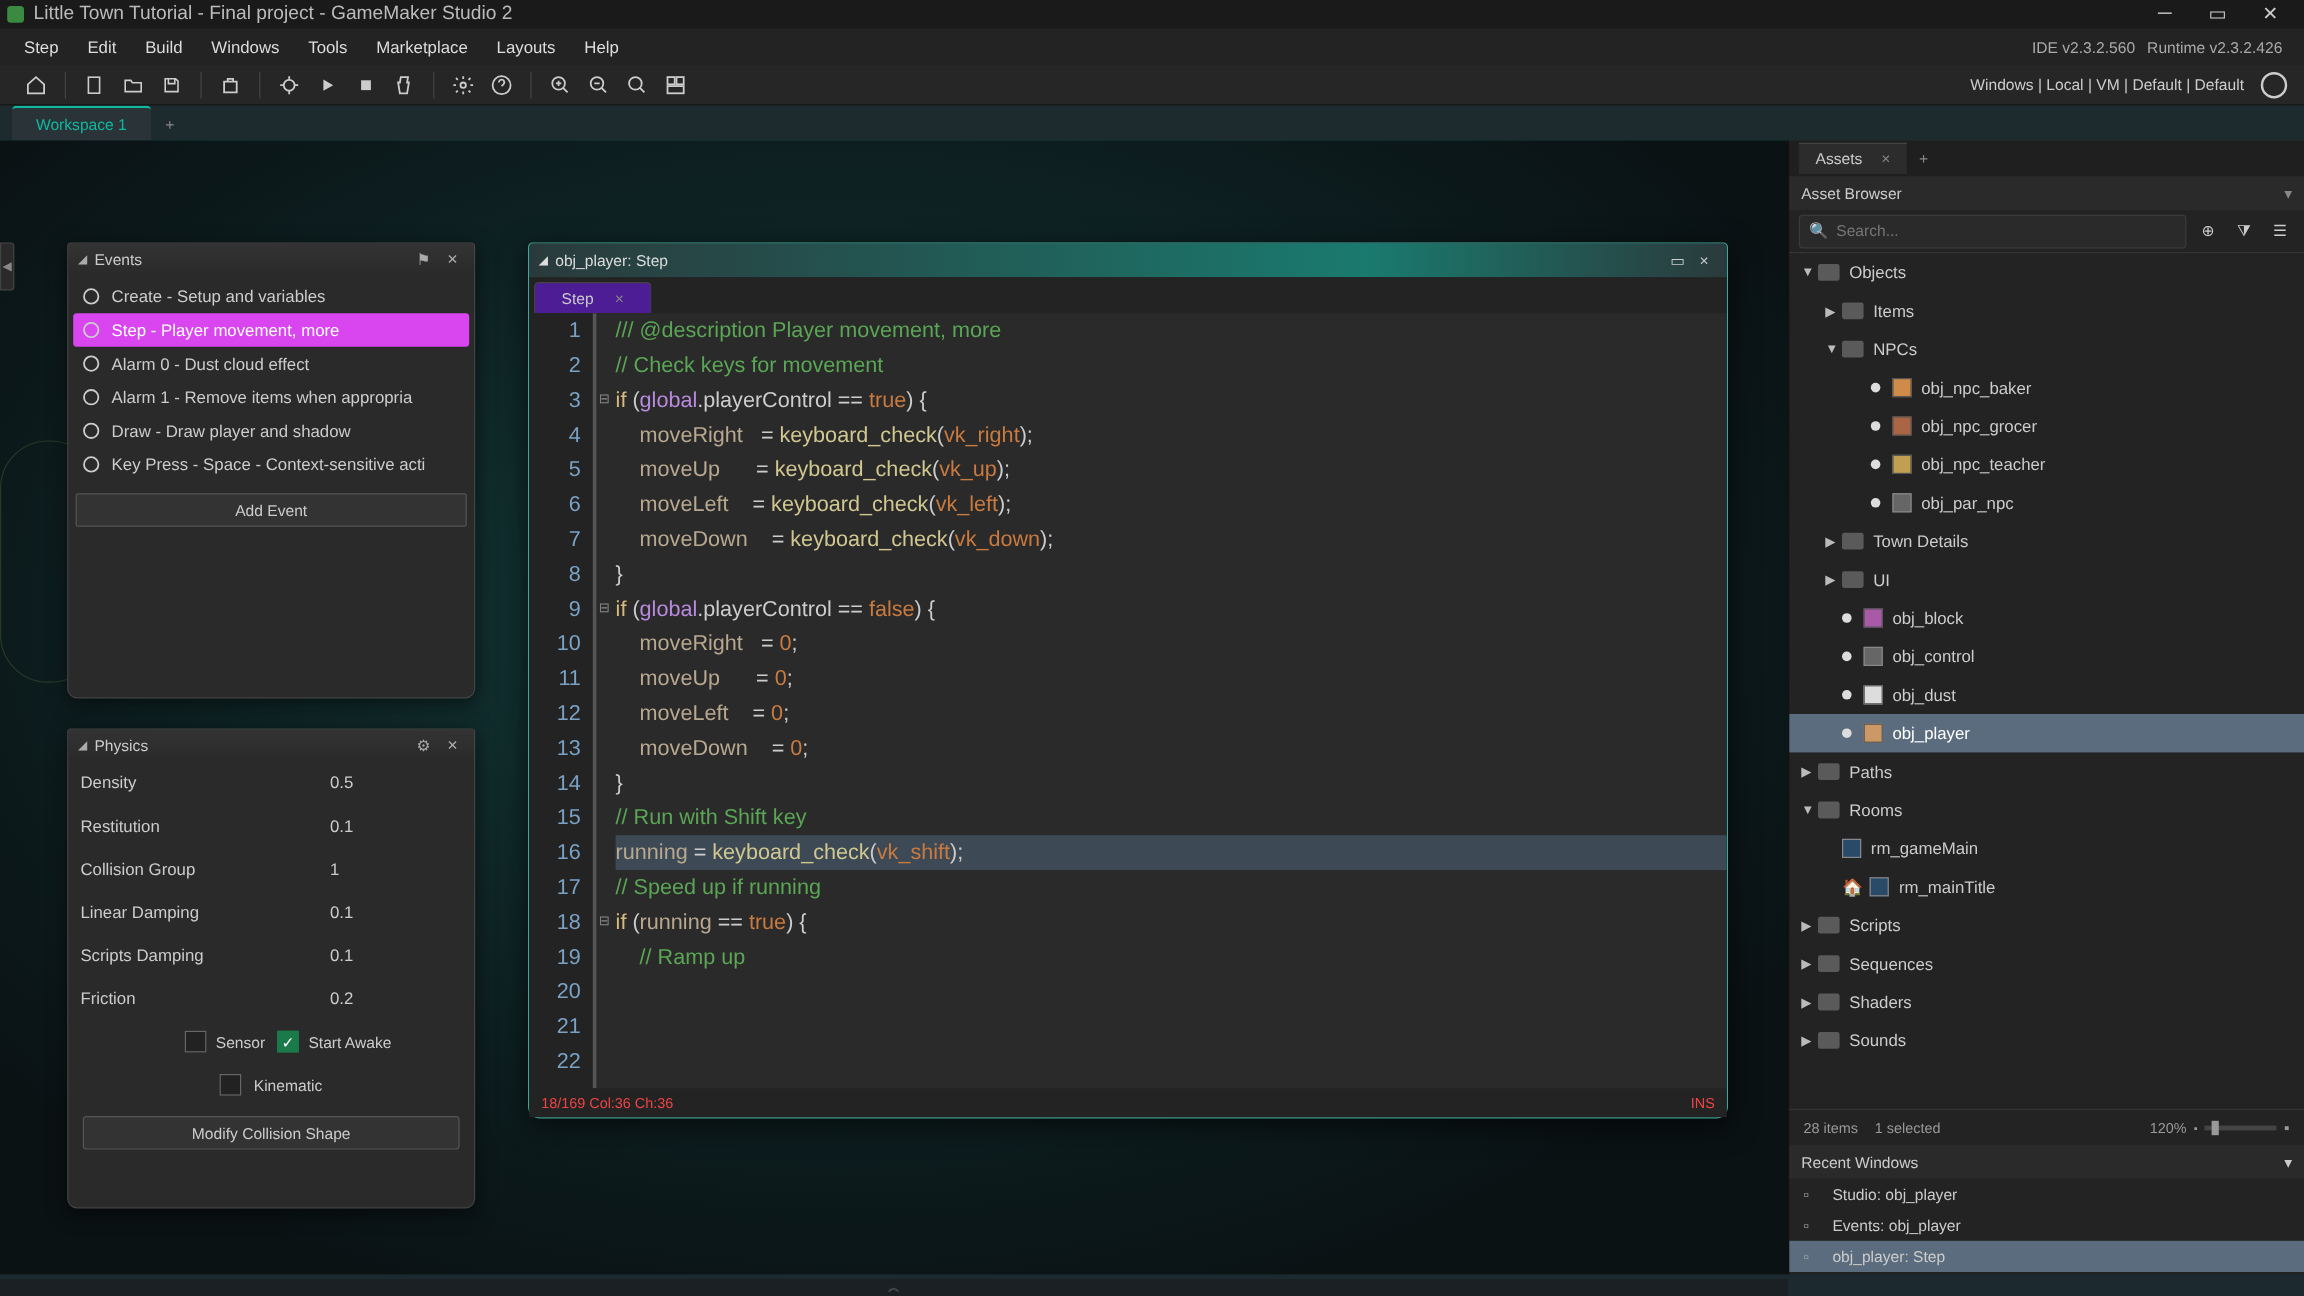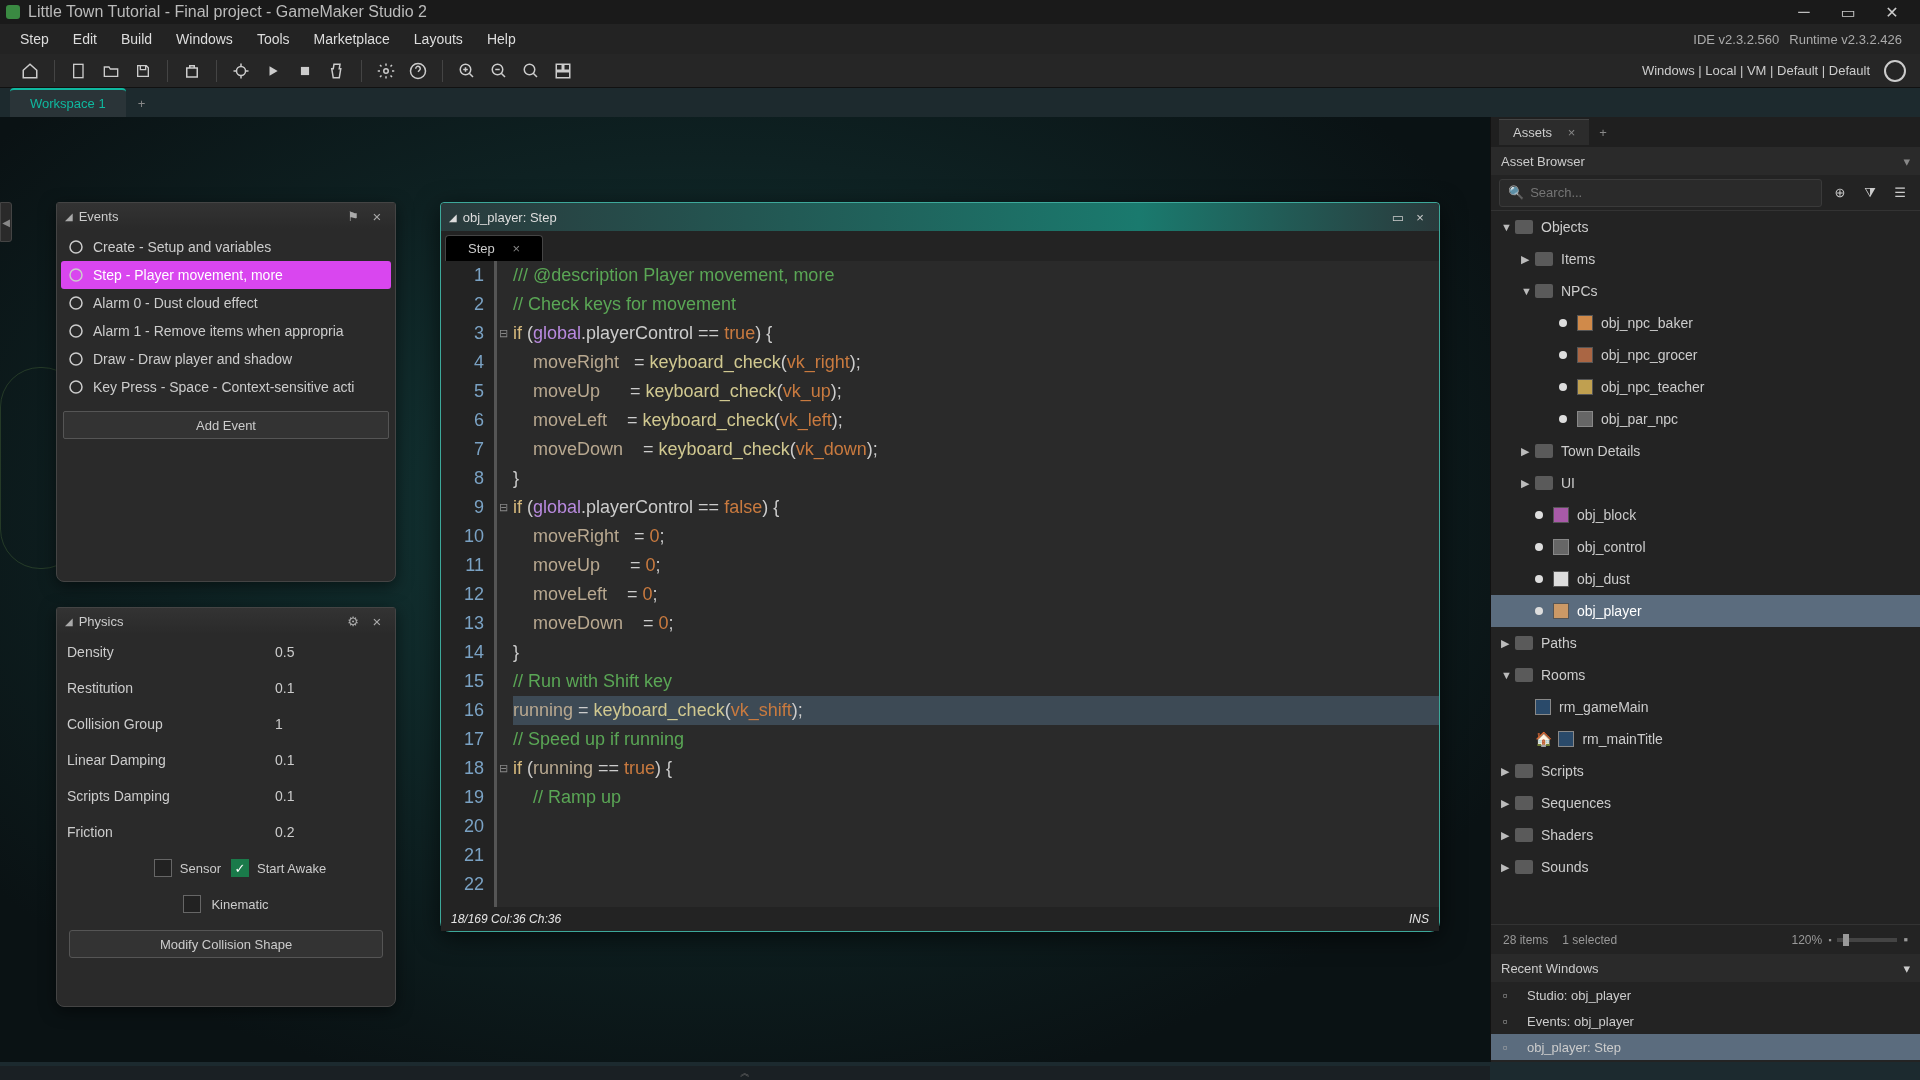--- a/index.html
+++ b/index.html
@@ -80,35 +80,35 @@
 .chk { width:18px; height:18px; border:1px solid #666; background:#222; display:flex; align-items:center; justify-content:center; }
 .chk.on { background:#1a7a4a; border-color:#1a7a4a; color:#fff; font-size:13px; }
 .modbtn { margin:8px 12px 14px; border:1px solid #555; background:#333; height:28px; display:flex; align-items:center; justify-content:center; border-radius:3px; cursor:pointer; font-size:13px; }
 
 
 .codepanel { position:absolute; left:440px; top:85px; width:1000px; height:730px; background:#2a2a2a; border:1px solid #3da89a; border-radius:4px 4px 10px 10px; box-shadow:0 6px 24px rgba(0,0,0,.6); }
 .codepanel .topbar { height:28px; display:flex; align-items:center; padding:0 8px; background:linear-gradient(90deg,#2a3a3c,#1a7a6e 70%,#2a3a3c); color:#ddd; font-size:13px; border-radius:4px 4px 0 0; }
 .codepanel .topbar .spacer { flex:1; }
 .codepanel .topbar .wbtn { width:22px; height:22px; display:flex; align-items:center; justify-content:center; cursor:pointer; color:#ccc; }
 .codepanel .subtabs { height:30px; display:flex; align-items:flex-end; padding-left:4px; background:#232323; }
-.subtab { padding:5px 22px; background:#000000; border:1px solid #444; border-bottom:none; font-size:13px; border-radius:4px 4px 0 0; }
+.subtab { padding:5px 22px; background:#4c1d95; border:1px solid #444; border-bottom:none; font-size:13px; border-radius:4px 4px 0 0; }
 .subtab .x { margin-left:14px; color:#888; }
 .codearea { position:absolute; top:58px; left:0; right:0; bottom:24px; display:flex; overflow:auto; background:#2a2a2a; font-family:Consolas,"Courier New",monospace; font-size:18px; line-height:29px; }
 .gutter { background:#232323; width:56px; text-align:right; padding-right:10px; color:#7aa2c4; user-select:none; border-right:3px solid #555; }
 .codetext { padding-left:16px; white-space:pre; flex:1; }
 .c-comment { color:#5aa655; }
 .c-kw { color:#d7ba7d; }
 .c-global { color:#b98adf; }
 .c-num { color:#c97a3f; }
 .c-true { color:#c97a3f; }
 .c-func { color:#d0c890; }
 .c-const { color:#c97a3f; }
 .c-ident { color:#b8a890; }
 .hl { background:#3d4a55; display:inline-block; width:100%; }
-.codefoot { position:absolute; bottom:0; left:0; right:0; height:24px; background:#232323; display:flex; align-items:center; padding:0 10px; font-size:12px; color:#e5e5e5;font-style:italic; }
+.codefoot { position:absolute; bottom:0; left:0; right:0; height:24px; background:#232323; display:flex; align-items:center; padding:0 10px; font-size:12px; color:#ef4444; }
 .codefoot .sp { flex:1; }
 
 .bottomhandle { position:absolute; bottom:0; left:0; right:430px; height:14px; background:#1a2024; display:flex; align-items:center; justify-content:center; color:#666; font-size:10px; }
 
 .sliver { position:absolute; left:0; top:85px; width:12px; height:40px; background:#2a2a2a; border:1px solid #444; border-radius:0 3px 3px 0; display:flex; align-items:center; justify-content:center; color:#888; font-size:10px; cursor:pointer; }
 
 svg { display:block; }
 </style>
 </head>
 <body>

